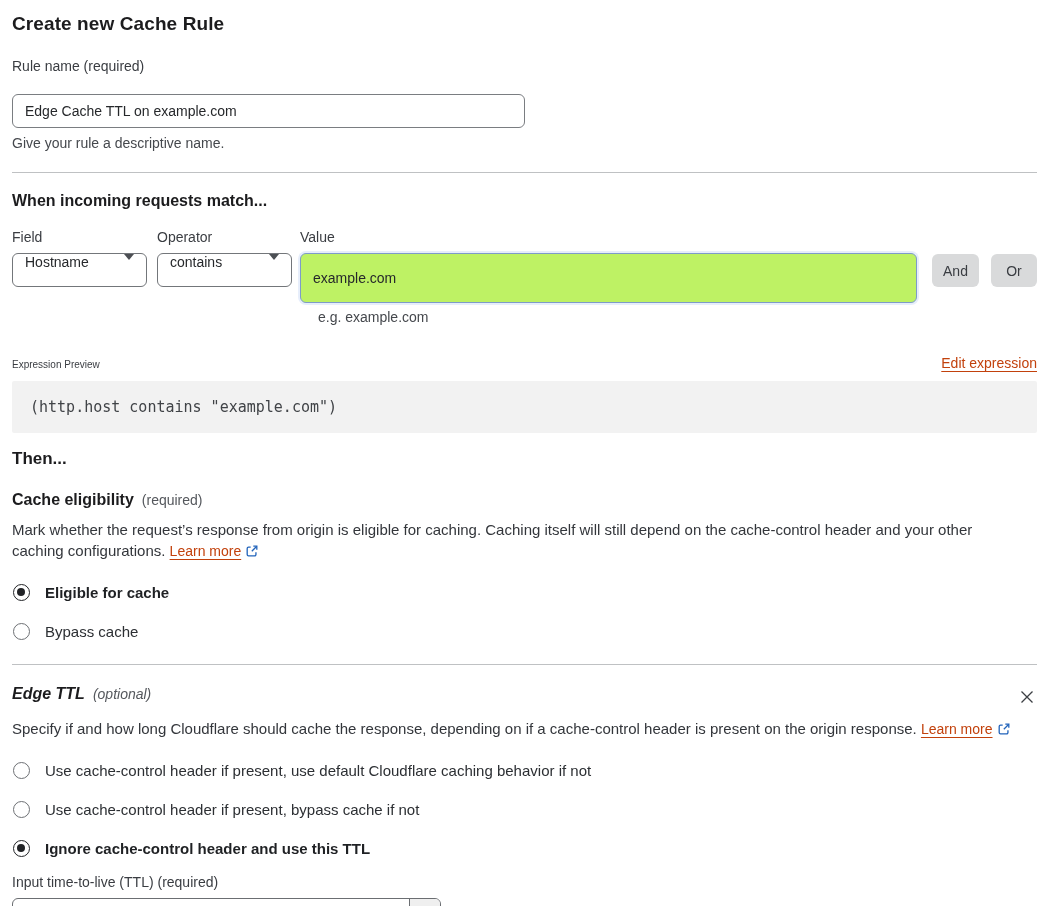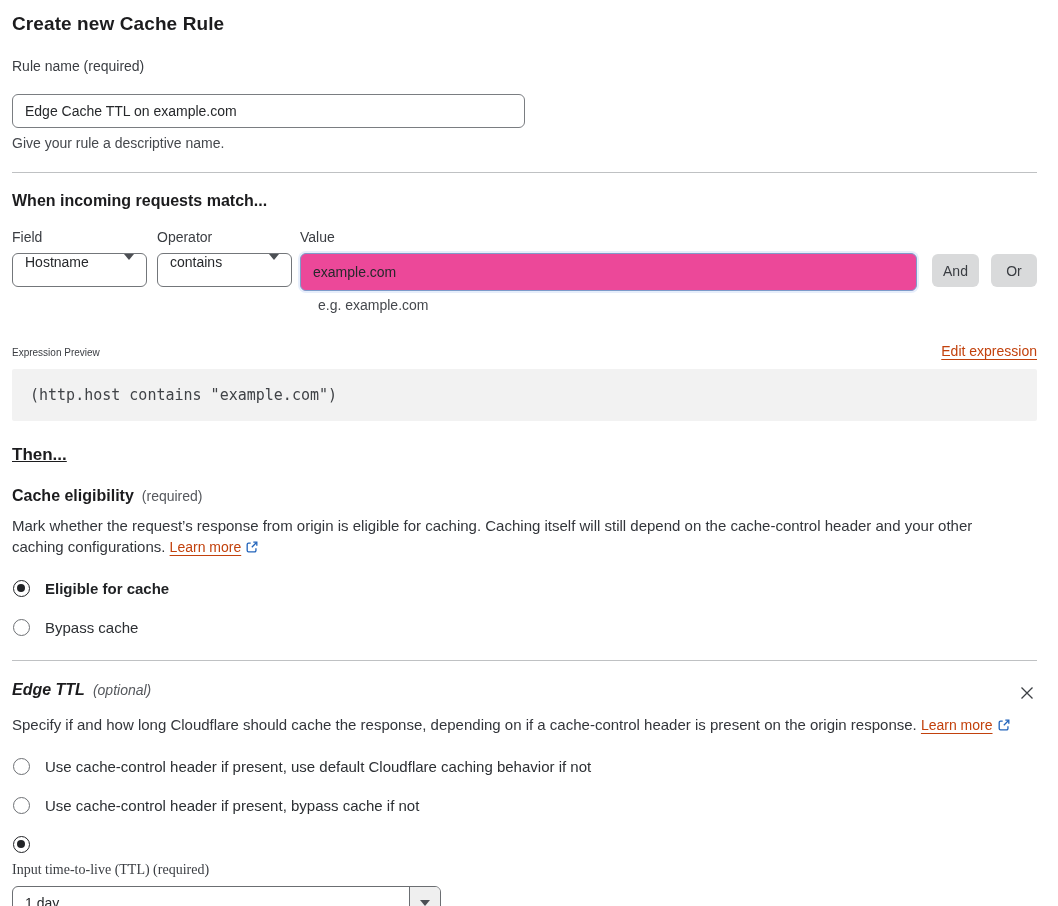--- a/index.html
+++ b/index.html
@@ -39,23 +39,23 @@
   .select-box {
     height: 34px; border: 1px solid #73767a; border-radius: 6px; background: #fff;
     display: flex; align-items: flex-start; justify-content: space-between;
     padding: 0 12px; font-size: 14px; color: #26282b; cursor: pointer;
   }
   .caret-down {
     width: 0; height: 0; border-left: 5px solid transparent; border-right: 5px solid transparent;
     border-top: 6px solid #4c4f54; flex: none; margin-left: 8px;
   }
   .value-input {
-    height: 38px; width: 100%;
+    height: 50px; width: 100%;
     border: 1px solid #7e9bc9; border-radius: 6px;
-    background: #ec4899; box-shadow: 0 0 0 2px #e7eefb;
+    background: #bef264; box-shadow: 0 0 0 2px #e7eefb;
     padding: 3px 12px; font-size: 14px; color: #26282b;
     font-family: "Liberation Sans", sans-serif; outline: none; display: block;
   }
   .logic-btn {
     height: 33px; width: 100%; margin-top: 1px;
     background: #d9dadb; border: none; border-radius: 6px;
     font-size: 14px; color: #3a3d42; font-family: "Liberation Sans", sans-serif; cursor: pointer;
   }
   .eg-help { font-size: 14px; color: #45484d; margin-top: 6px; margin-left: 306px; }
 
@@ -63,21 +63,21 @@
   .expr-row { display: flex; justify-content: space-between; align-items: baseline; margin-top: 30px; }
   .expr-label { font-size: 10px; color: #3a3d42; }
   a.link { color: #c2410c; text-decoration: underline; text-underline-offset: 3px; font-size: 14px; cursor: pointer; }
   .code-block {
     margin-top: 10px; background: #f2f2f2; border-radius: 2px;
     height: 52px; display: flex; align-items: center; padding: 0 18px;
     font-family: "DejaVu Sans Mono", "Liberation Mono", monospace;
     font-size: 15px; color: #404347;
   }
 
-  h2.then-heading { font-size: 17px; font-weight: 700; color: #1c1c1e; margin-top: 24px; text-decoration: underline; }
+  h2.then-heading { font-size: 17px; font-weight: 700; color: #1c1c1e; margin-top: 16px; }
 
   .sub-head { margin-top: 22px; display: flex; align-items: baseline; }
   .sub-head .name { font-size: 16px; font-weight: 700; color: #1c1c1e; }
   .sub-head .tag { font-size: 14px; color: #55585d; margin-left: 8px; }
 
   p.desc { font-size: 15px; color: #33363b; margin-top: 10px; line-height: 21px; max-width: 1005px; }
   .ext-icon { display: inline-block; vertical-align: -2px; margin-left: 4px; }
 
   .radio-row { display: flex; align-items: center; margin-top: 21px; cursor: pointer; }
   .radio-row + .radio-row { margin-top: 22px; }
@@ -90,21 +90,21 @@
   .radio-row.checked .radio::after {
     content: ""; position: absolute; left: 3px; top: 3px; width: 8px; height: 8px;
     border-radius: 50%; background: #222427;
   }
   .radio-label { font-size: 15px; color: #2c2f33; margin-left: 15px; }
   .radio-row.checked .radio-label { font-weight: 700; color: #1f2124; }
 
   .edge-head-row { display: flex; justify-content: space-between; align-items: flex-start; margin-top: 20px; }
   .close-btn { background: none; border: none; cursor: pointer; padding: 2px; margin-top: 2px; }
 
-  .ttl-label { font-size: 14px; color: #3a3d42; margin-top: 9px; font-family: Liberation Serif, serif; }
+  .ttl-label { font-size: 14px; color: #3a3d42; margin-top: 17px; }
   .ttl-select {
     margin-top: 8px; width: 429px; height: 34px;
     border: 1px solid #6b6e72; border-radius: 6px; background: #fff;
     display: flex; align-items: stretch; overflow: hidden; cursor: pointer;
   }
   .ttl-select .ttl-value { flex: 1; display: flex; align-items: center; padding: 0 12px; font-size: 14px; color: #26282b; }
   .ttl-select .ttl-arrow {
     width: 31px; flex: none; background: #efefef; border-left: 1px solid #6b6e72;
     display: flex; align-items: center; justify-content: center;
   }
@@ -208,20 +208,21 @@
   <div class="radio-row">
     <span class="radio"></span>
     <span class="radio-label">Use cache-control header if present, use default Cloudflare caching behavior if not</span>
   </div>
   <div class="radio-row">
     <span class="radio"></span>
     <span class="radio-label">Use cache-control header if present, bypass cache if not</span>
   </div>
   <div class="radio-row checked">
     <span class="radio"></span>
+    <span class="radio-label">Ignore cache-control header and use this TTL</span>
   </div>
 
   <div class="ttl-label">Input time-to-live (TTL) (required)</div>
   <div class="ttl-select">
     <span class="ttl-value">1 day</span>
     <span class="ttl-arrow">
         <span class="caret-down" style="margin-left:0;"></span>
       </span>
   </div>
 

